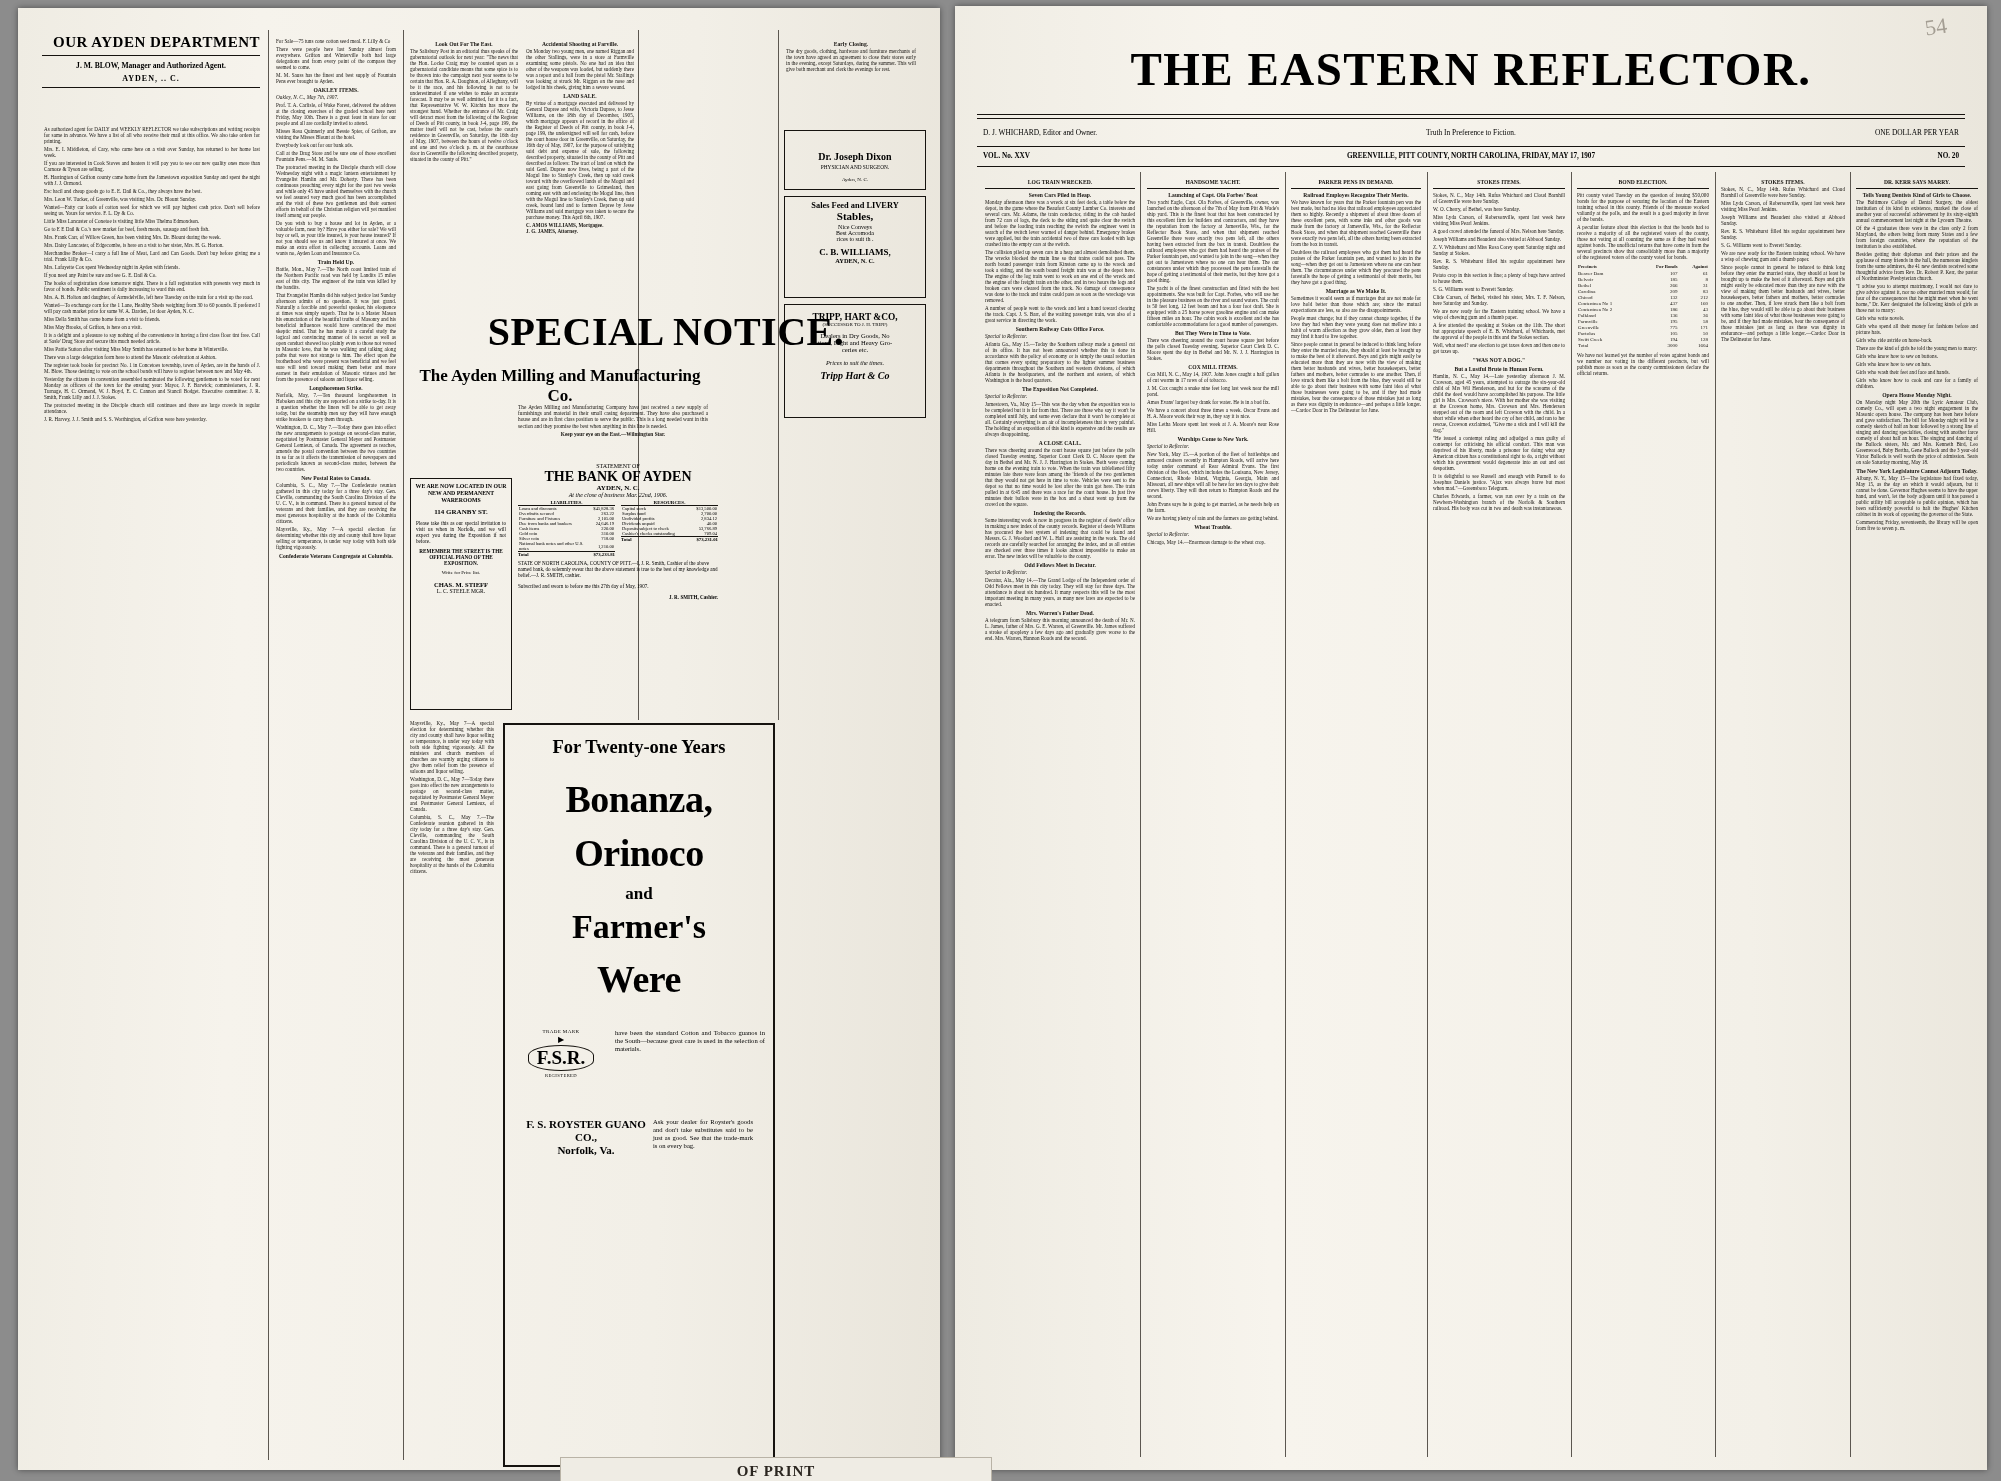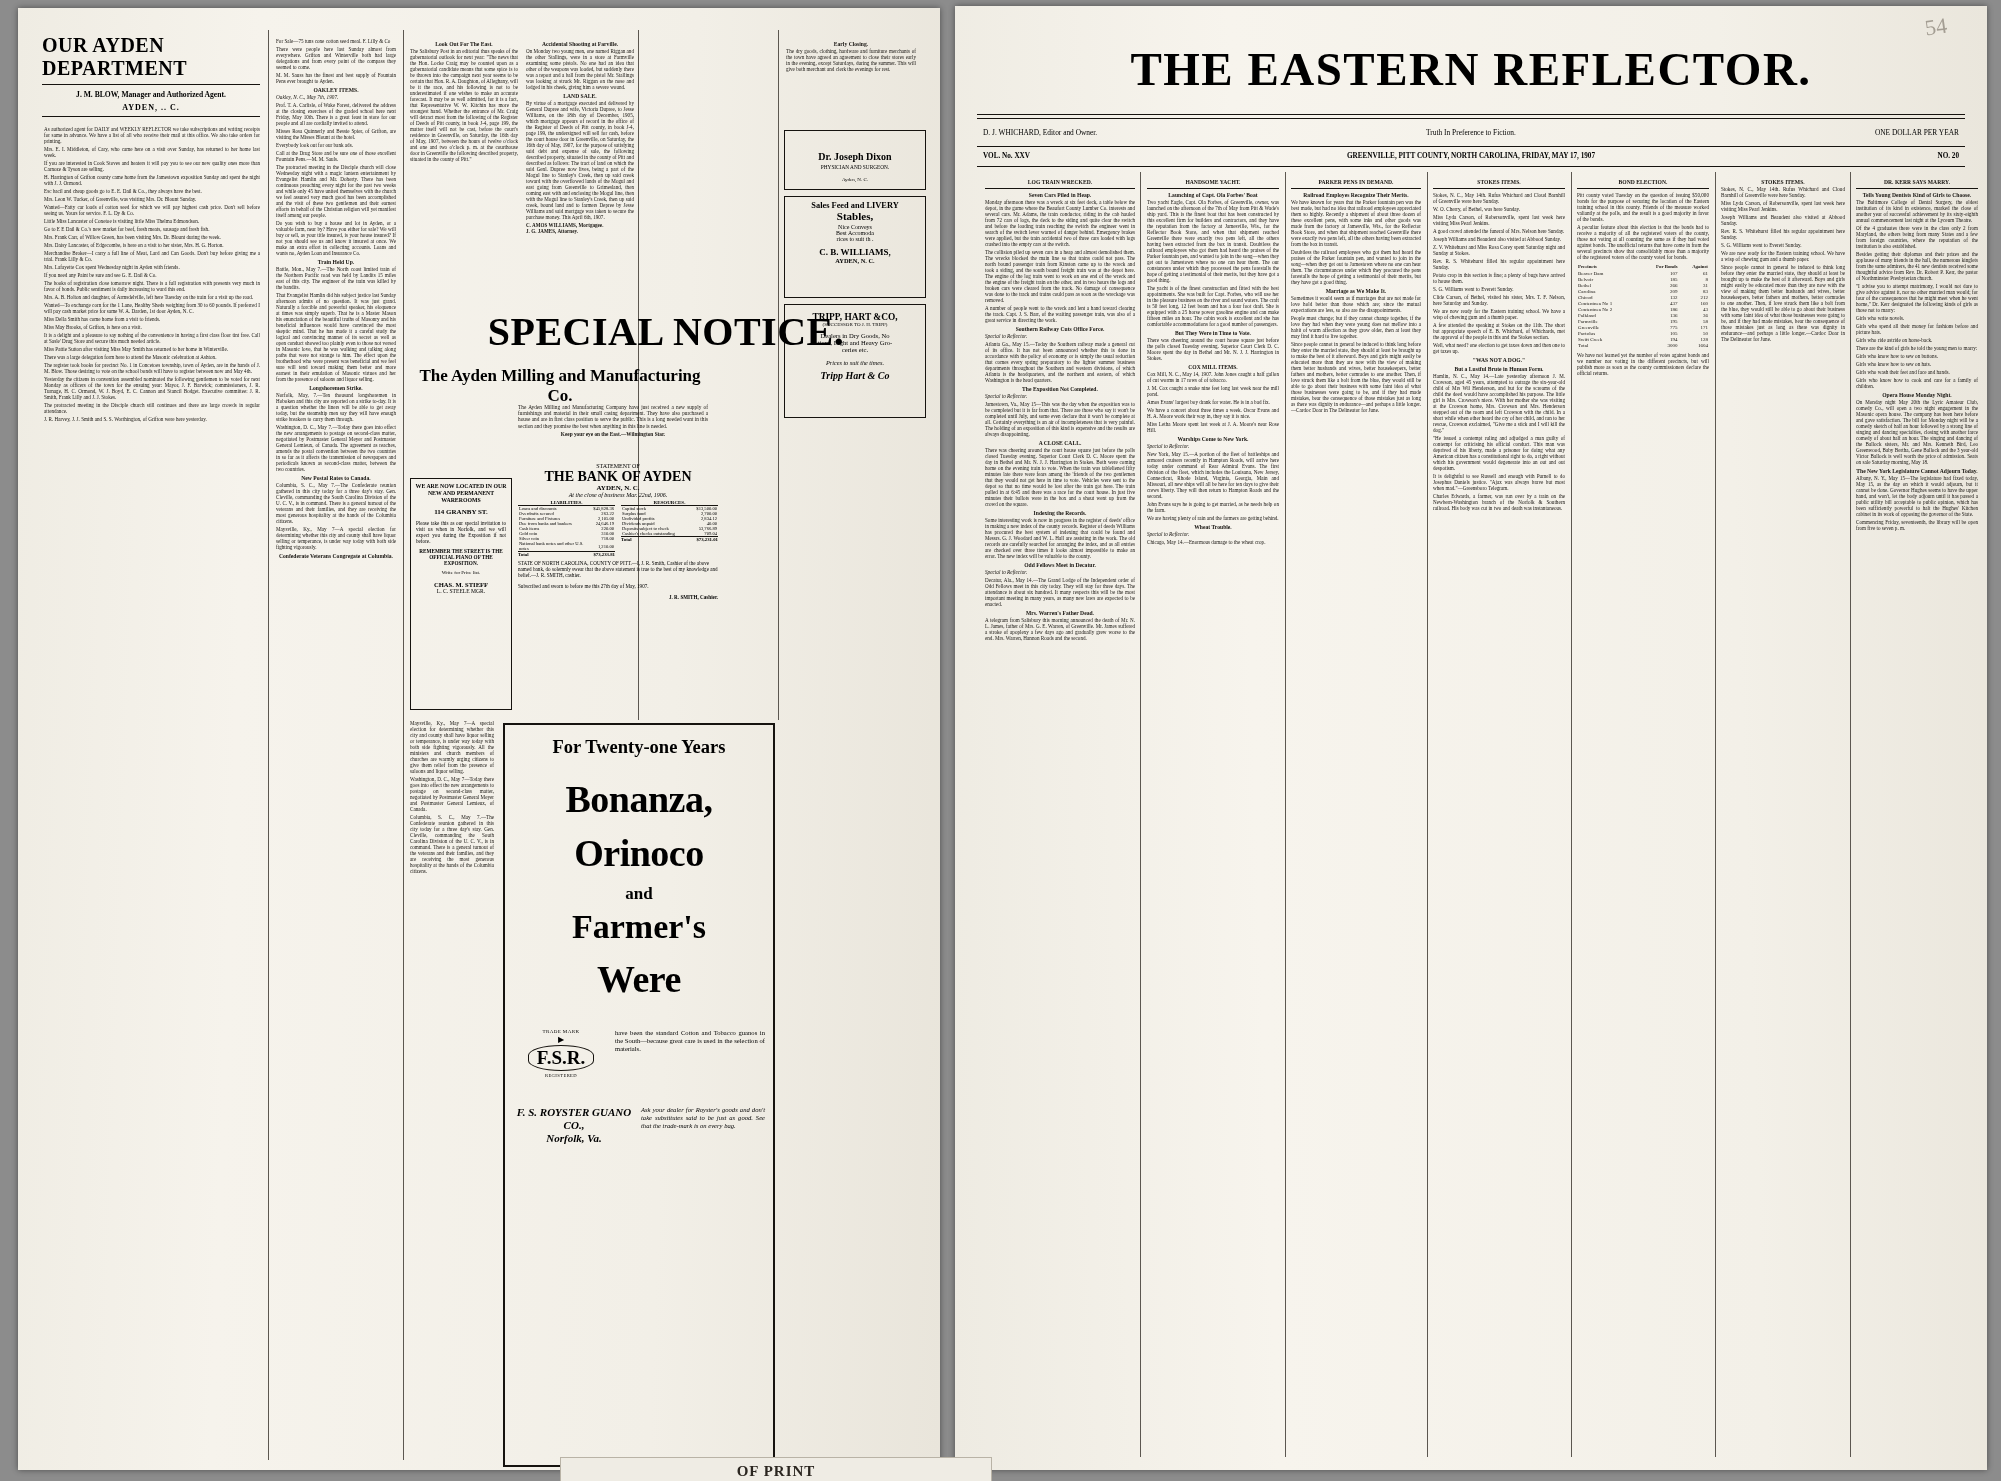--- a/index.html
+++ b/index.html
@@ -23,21 +23,21 @@
   .col p{margin:0 0 2px 0;text-align:justify;hyphens:auto;}
   .tiny{font-size:5.1px;line-height:6.0px;letter-spacing:.02px;}
   .tiny2{font-size:5.3px;line-height:6.2px;}
   .rule{border-top:1px solid #16130f;margin:3px 0;}
   .center{text-align:center;}
   .b{font-weight:bold;}
   .i{font-style:italic;}
 
   
   .ayden-box{position:absolute;left:24px;top:26px;width:218px;}
-  .ayden-title{font-size:20px;font-weight:bold;text-align:left;letter-spacing:.5px;}
+  .ayden-title{font-size:15px;font-weight:bold;text-align:right;letter-spacing:.5px;}
   .ayden-sub{font-size:7.6px;text-align:center;margin-top:5px;font-weight:bold;}
   .ayden-sub2{font-size:8px;text-align:center;margin-top:4px;font-weight:bold;letter-spacing:1px;}
 
   
   .adbox{position:absolute;border:1.4px solid #16130f;background:transparent;}
   .special-notice{font-family:"Liberation Serif",serif;font-weight:bold;text-align:center;}
 
   .bonanza{position:absolute;left:485px;top:715px;width:268px;height:740px;border:2px solid #16130f;}
   .bon-h{font-size:18.5px;font-weight:bold;text-align:center;line-height:20px;margin-top:12px;}
   .bon-w{font-size:38px;font-weight:bold;text-align:center;line-height:40px;letter-spacing:-.5px;}
@@ -314,21 +314,21 @@
       <div style="display:flex;margin-top:30px;padding:0 8px;">
         <div style="width:96px;text-align:center;">
           <div style="font-size:5px;letter-spacing:.4px;">TRADE MARK</div>
           <div style="font-size:8px;margin:1px 0;">▶</div>
           <div style="font-size:19px;font-weight:bold;border:1.5px solid #16130f;border-radius:50%/40%;display:inline-block;padding:1px 8px;">F.S.R.</div>
           <div style="font-size:4.6px;letter-spacing:.4px;margin-top:2px;">REGISTERED</div>
         </div>
         <div style="flex:1;font-size:6.6px;line-height:8px;text-align:justify;padding-left:6px;">have been the standard Cotton and Tobacco guanos in the South—because great care is used in the selection of materials.</div>
       </div>
 
-      <div style="display:flex;margin-top:28px;padding:0 8px;font-style:italic;">
+      <div style="display:flex;margin-top:40px;padding:0 20px;">
         <div style="width:122px;text-align:center;">
           <div style="font-size:11px;font-weight:bold;line-height:13px;">F. S. ROYSTER GUANO CO.,</div>
           <div style="font-size:11px;font-weight:bold;">Norfolk, Va.</div>
         </div>
         <div style="flex:1;font-size:6.6px;line-height:8px;text-align:justify;padding-left:6px;">Ask your dealer for Royster's goods and don't take substitutes said to be just as good. See that the trade-mark is on every bag.</div>
       </div>
     </div>
   </div>
 
   <div class="sheet right">

